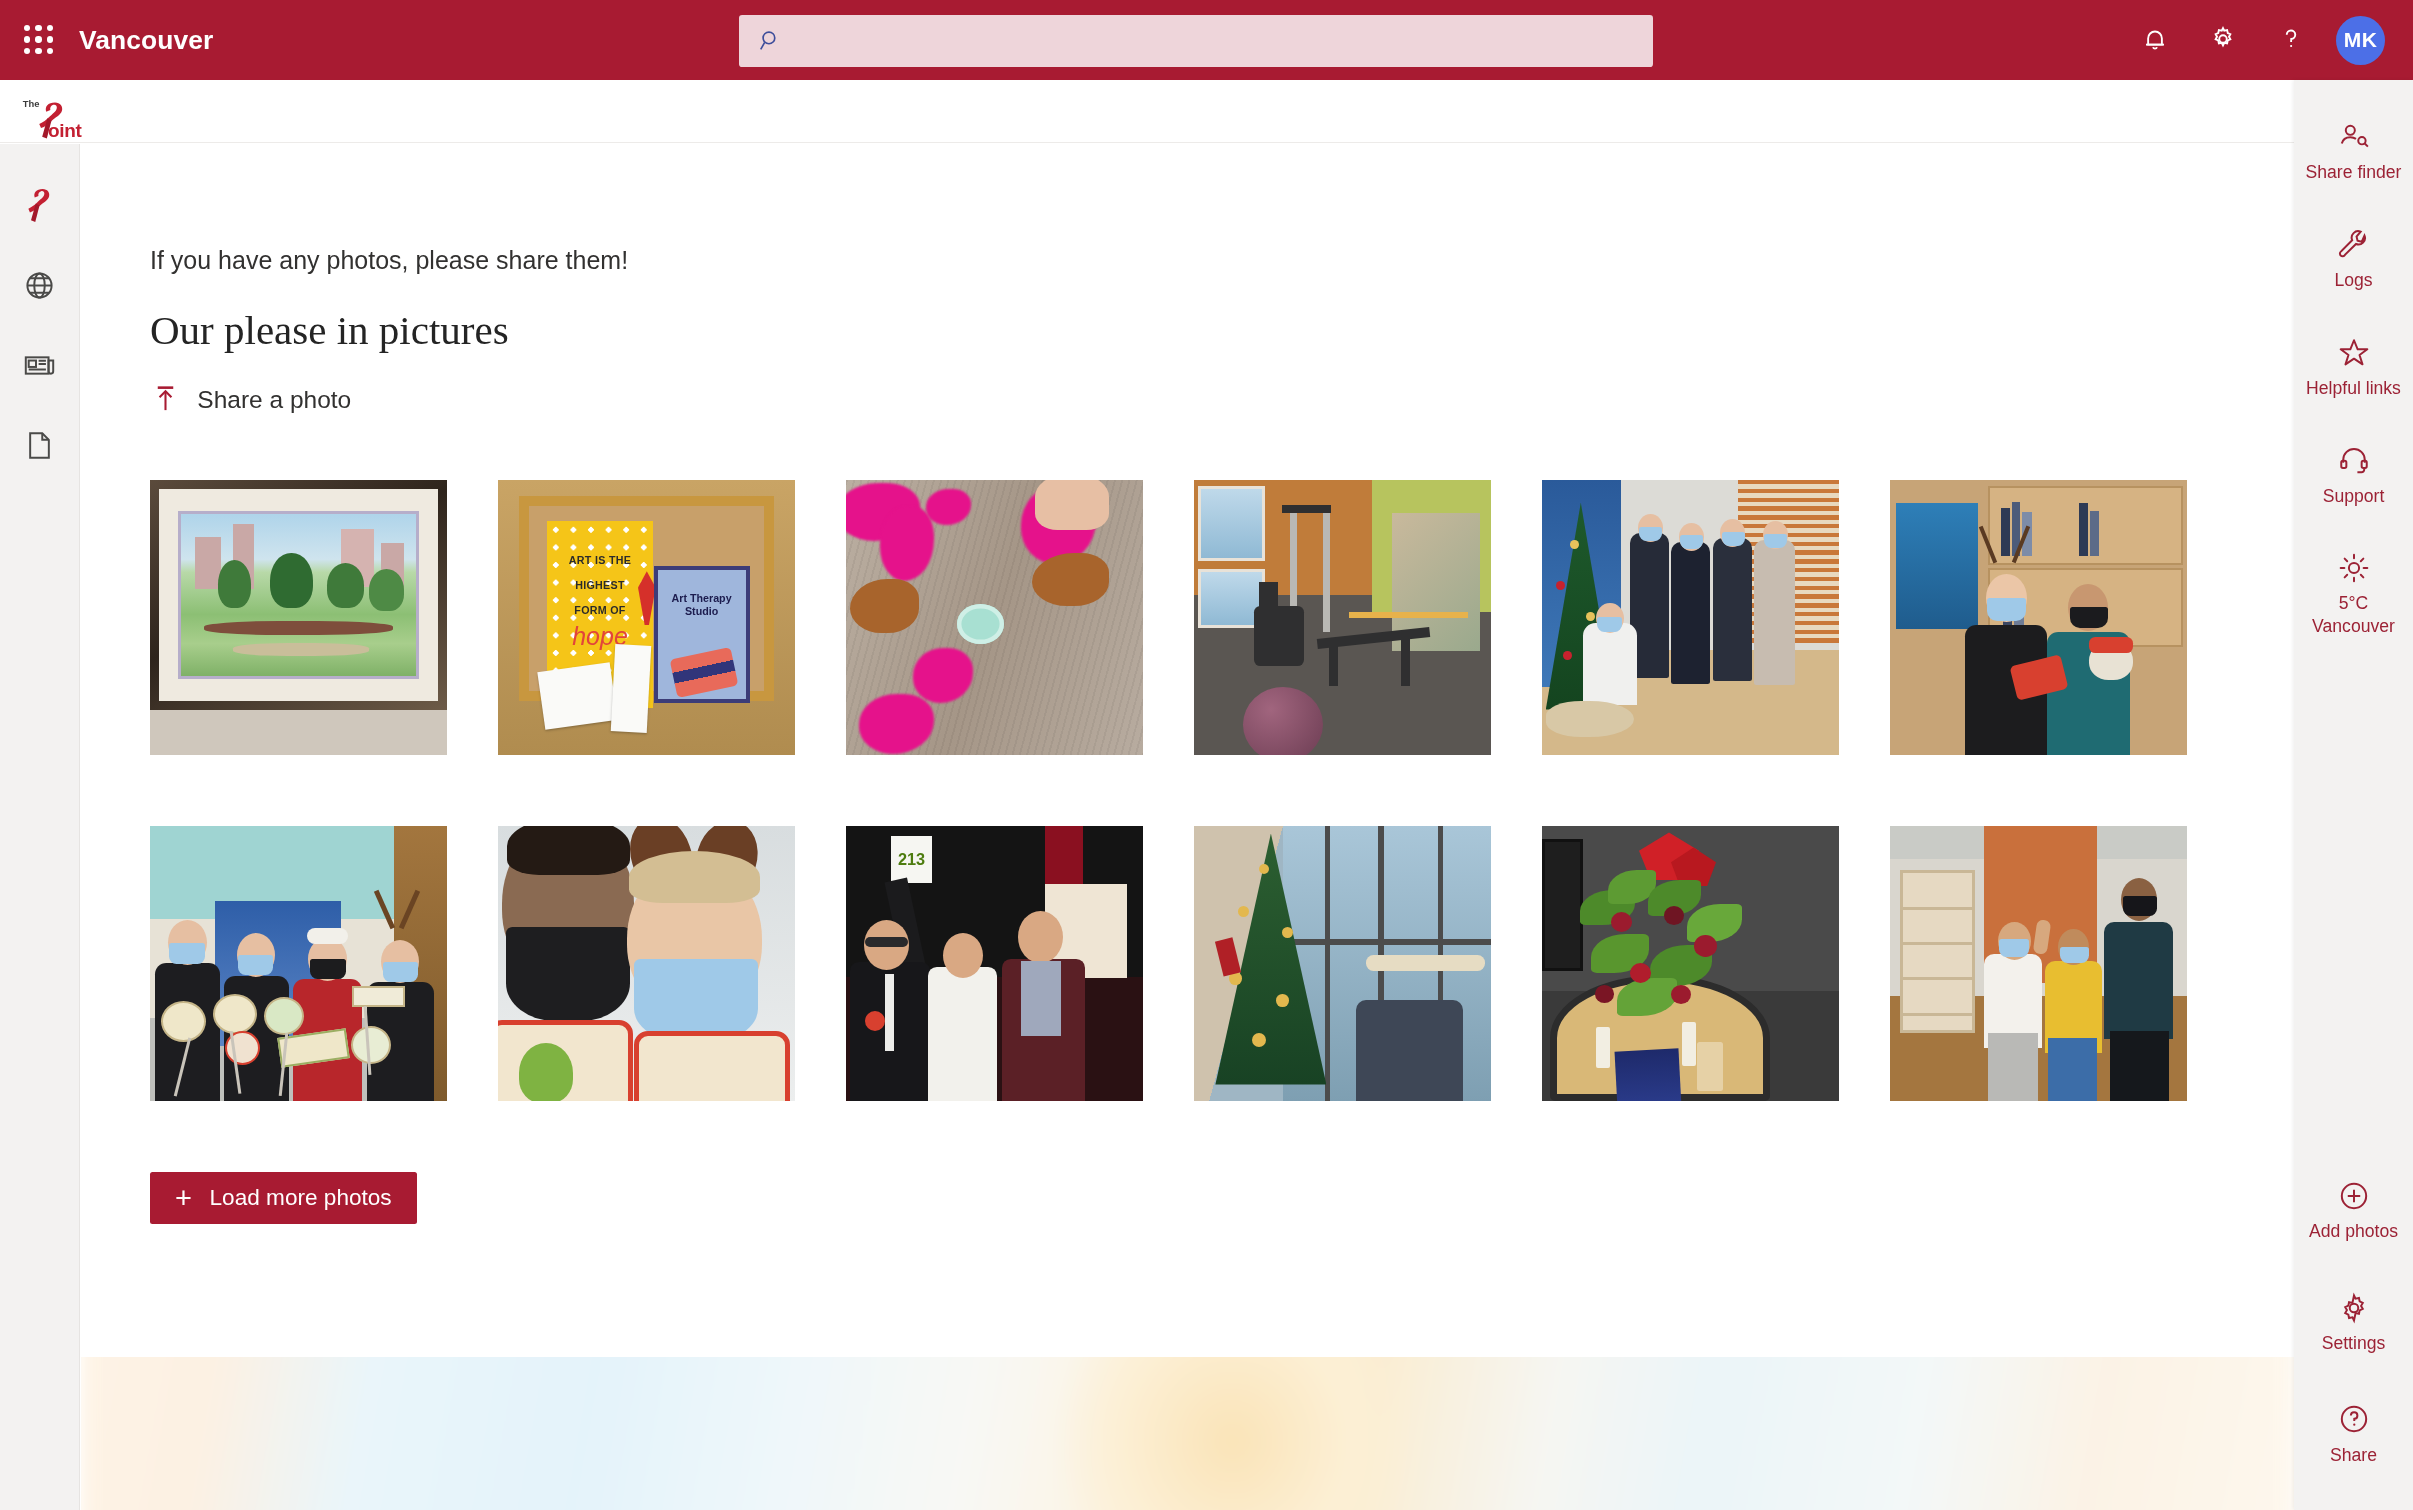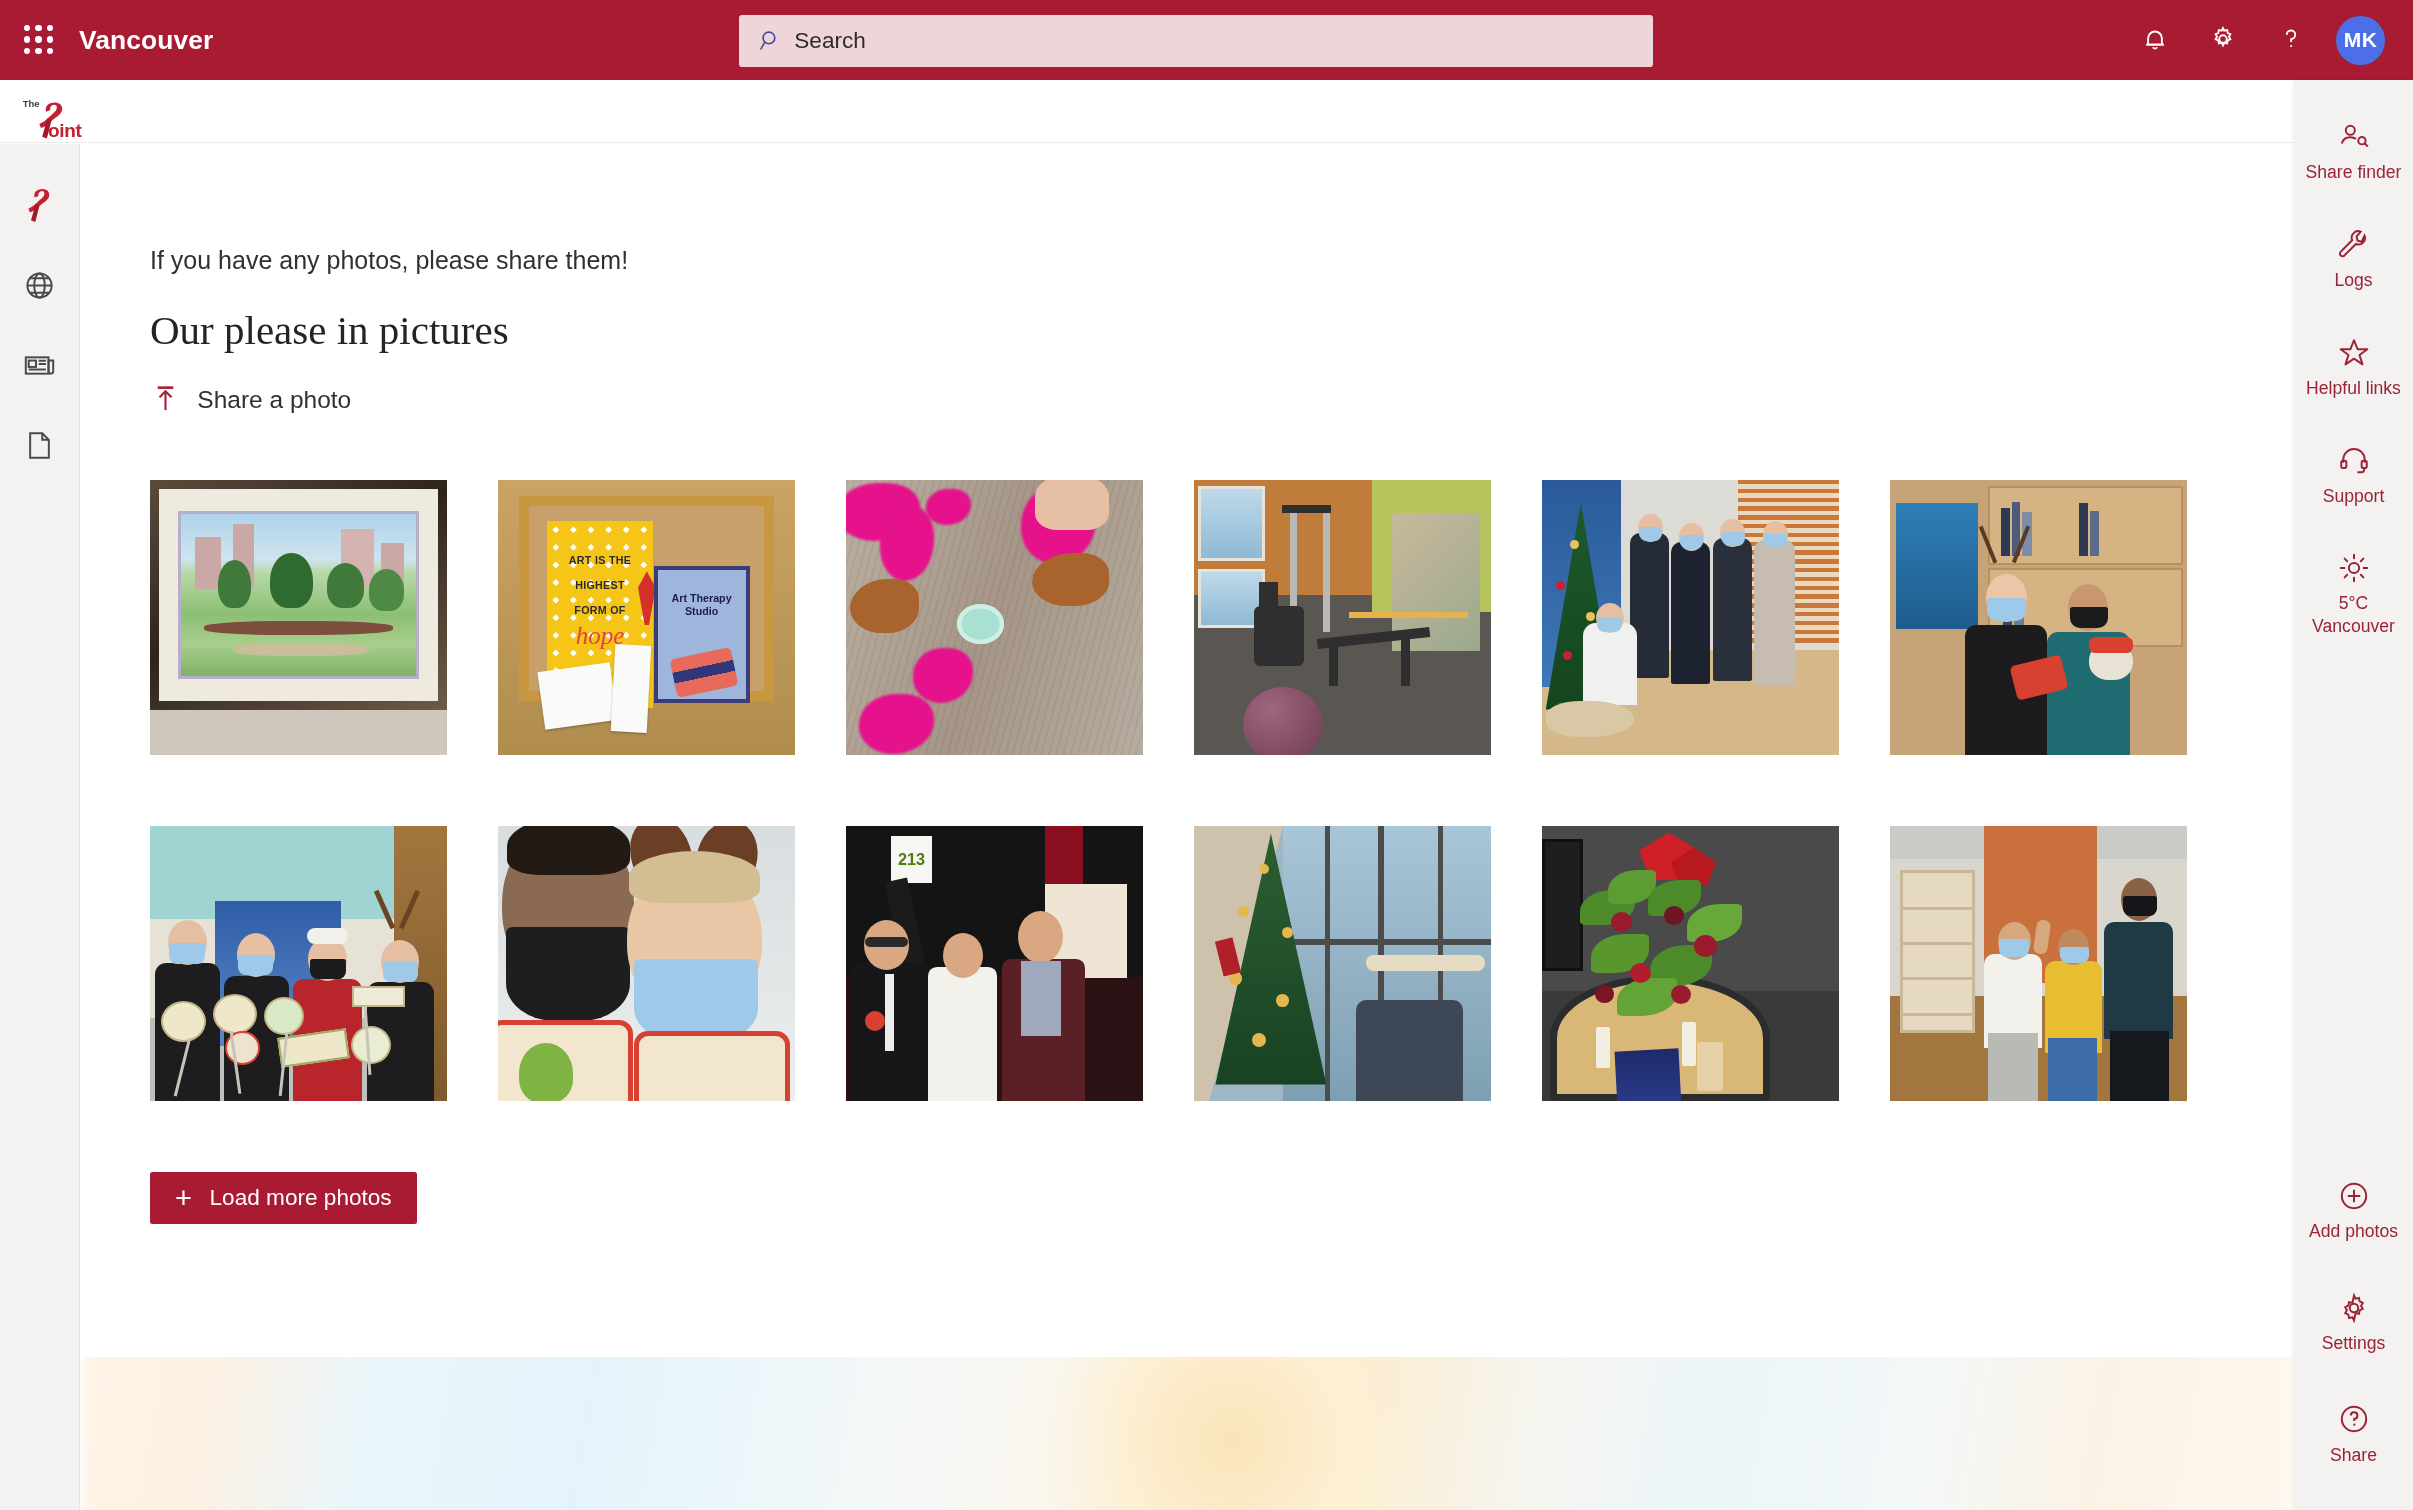--- a/index.html
+++ b/index.html
@@ -176,21 +176,21 @@
   .p1 .path { position:absolute; background:#8C5A44; border-radius: 40%; }
 
   
   .p2 { background: #C79B5E; }
   .p2 .wood { position:absolute; left:0; top:0; width:100%; height:100%; background: linear-gradient(#C9A465,#B08C4F); }
   .p2 .cork { position:absolute; left: 21.4px; top: 16.3px; right: 21.4px; bottom: 54px; background:#C8A06A; border: 10px solid #C8973F; }
   .p2 .poster-y { position:absolute; left: 17.6px; top: 15px; width: 106px; height: 187px;
     background: #F5C518; background-image: radial-gradient(#fff 2.5px, transparent 2.5px); background-size: 17.6px 17.6px; }
   .p2 .py-t { position:absolute; left: 6.3px; right: 6.3px; color:#2b2b2b; font-size: 10.7px; font-weight:700; text-align:center; letter-spacing:0.3px; }
   .p2 .hope { position:absolute; left: 0; right: 0; text-align:center; color:#E2443A; font-size: 25px;
-    font-family: Liberation Serif, serif; font-style: italic; }
+    font-family: Liberation Sans, sans-serif; font-style: italic; }
   .p2 .poster-b { position:absolute; right: 14px; top: 60px; width: 96px; height: 137px; background:#9FB6DC; border: 4.4px solid #3C3C78; }
   .p2 .pb-t { position:absolute; left:3.8px; right:3.8px; top: 21.4px; text-align:center; color:#1C1C4E; font-size: 10.7px; font-weight:700; line-height:1.2;}
   .p2 .tube { position:absolute; left: 15px; bottom: 7.5px; width: 62px; height: 39px; background: linear-gradient(#E86A5A 0 34%, #31357A 34% 62%, #E86A5A 62% 100%); transform: rotate(-12deg); border-radius: 5px;}
   .p2 .ribbon { position:absolute; right: 108px; top: 65px; width: 17.6px; height: 54px; background:#D5302A; clip-path: polygon(50% 0,100% 30%,62% 100%,38% 100%,0 30%); }
   .p2 .note { position:absolute; background:#FAFAF8; box-shadow: 0 1.3px 2.5px rgba(0,0,0,.25); }
 
   
   .p3 { background: linear-gradient(110deg,#BBAFA2,#A59687 50%,#B8ACA0); }
   .p3 .grain { position:absolute; inset:0; background: repeating-linear-gradient(105deg, rgba(0,0,0,.05) 0 1.9px, transparent 1.9px 7px); }
   .p3 .wool { position:absolute; background:#E5128B; border-radius: 50% 40% 55% 45%; filter: blur(0.9px); }
@@ -311,21 +311,20 @@
   </div>
   <div class="suite-title">Vancouver</div>
 
   <div class="search-wrap">
     <span class="search-icon">
       <svg viewBox="0 0 24 24" fill="none" stroke="#3E4E9B" stroke-width="1.6">
         <circle cx="10.5" cy="9.5" r="5.6"></circle>
           <line x1="6.4" y1="13.8" x2="2.6" y2="20.6"></line>
       </svg>
     </span>
-    <input class="search-input" value="" placeholder="Search" style="">
   </div>
 
   <div class="suite-right">
     <div class="suite-btn">
       <span>
         <svg viewBox="0 0 24 24" fill="none" stroke="#fff" stroke-width="1.5">
           <path d="M6.5 16.5v-5a5.5 5.5 0 0 1 11 0v5z"></path>
             <path d="M4.8 16.5h14.4"></path>
           <path d="M10.4 18.6a1.7 1.7 0 0 0 3.2 0"></path>
         </svg>

